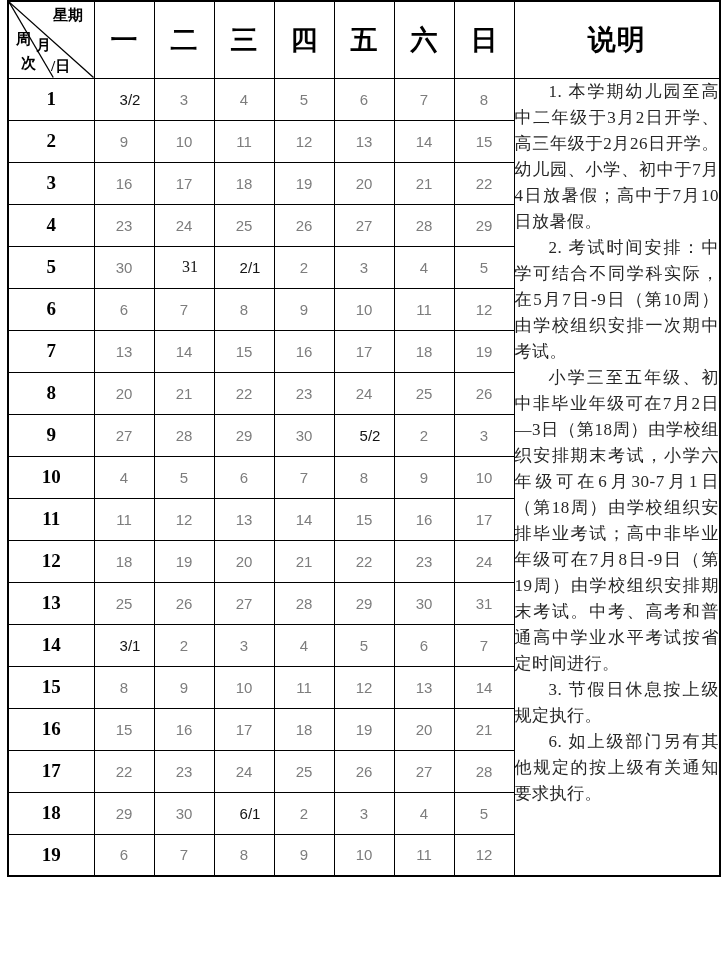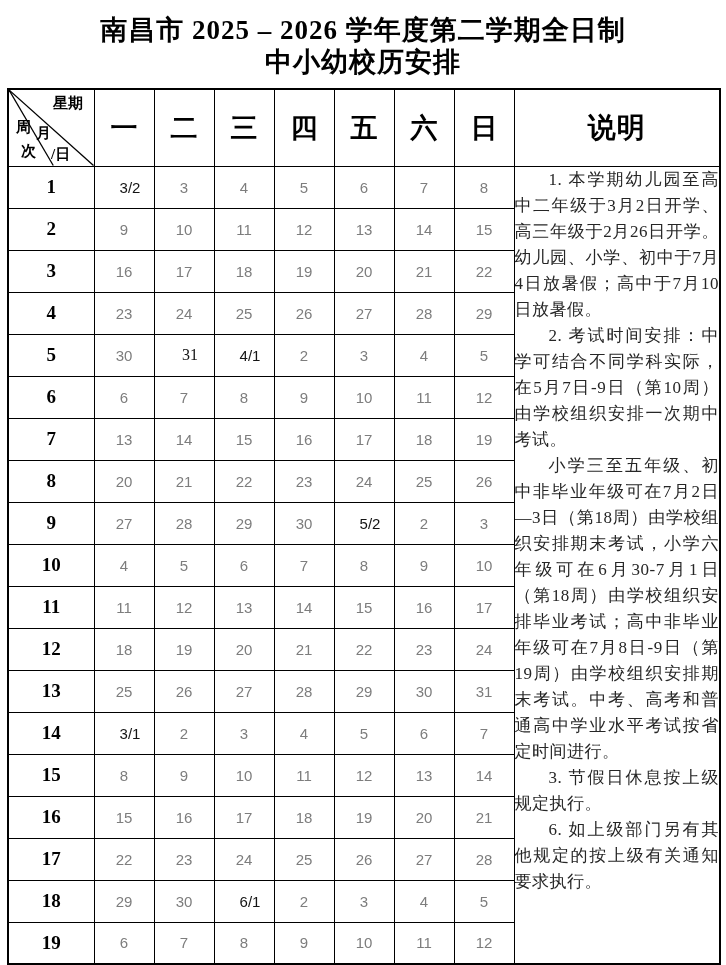--- a/index.html
+++ b/index.html
@@ -91,24 +91,20 @@
     line-height: 26px;
     letter-spacing: 0.5px;
     text-align: justify;
     color: #262626;
   }
 </style>
 </head>
 <body>
 
 <div class="page">
-  <h1 class="title">
-    <span>南昌市 2025 – 2026 学年度第二学期全日制</span><br>
-    <span>中小幼校历安排</span>
-  </h1>
 
   <table class="calendar">
     <colgroup>
       <col style="width:86px">
       <col style="width:60px">
         <col style="width:60px">
         <col style="width:60px">
       <col style="width:60px">
         <col style="width:60px">
         <col style="width:60px">
@@ -183,21 +179,21 @@
           <td class="day-cell">25</td>
           <td class="day-cell">26</td>
           <td class="day-cell">27</td>
           <td class="day-cell">28</td>
           <td class="day-cell">29</td>
         </tr>
         <tr>
           <td class="week-cell">5</td>
           <td class="day-cell">30</td>
           <td class="day-cell dark serif">31</td>
-          <td class="day-cell dark">4/1</td>
+          <td class="day-cell dark">2/1</td>
           <td class="day-cell">2</td>
           <td class="day-cell">3</td>
           <td class="day-cell">4</td>
           <td class="day-cell">5</td>
         </tr>
         <tr>
           <td class="week-cell">6</td>
           <td class="day-cell">6</td>
           <td class="day-cell">7</td>
           <td class="day-cell">8</td>

